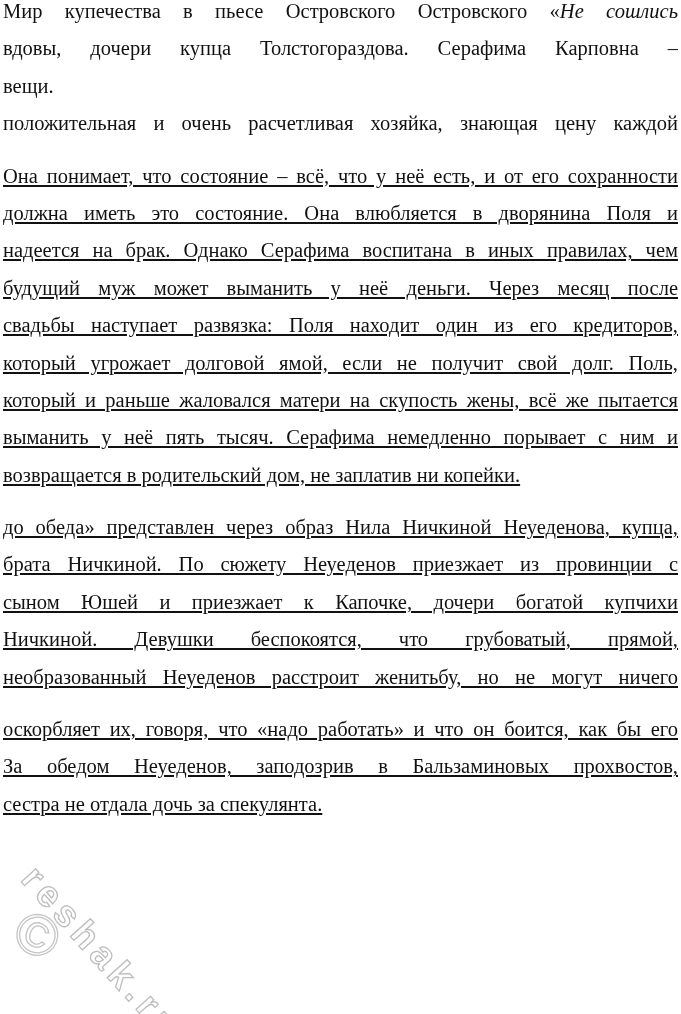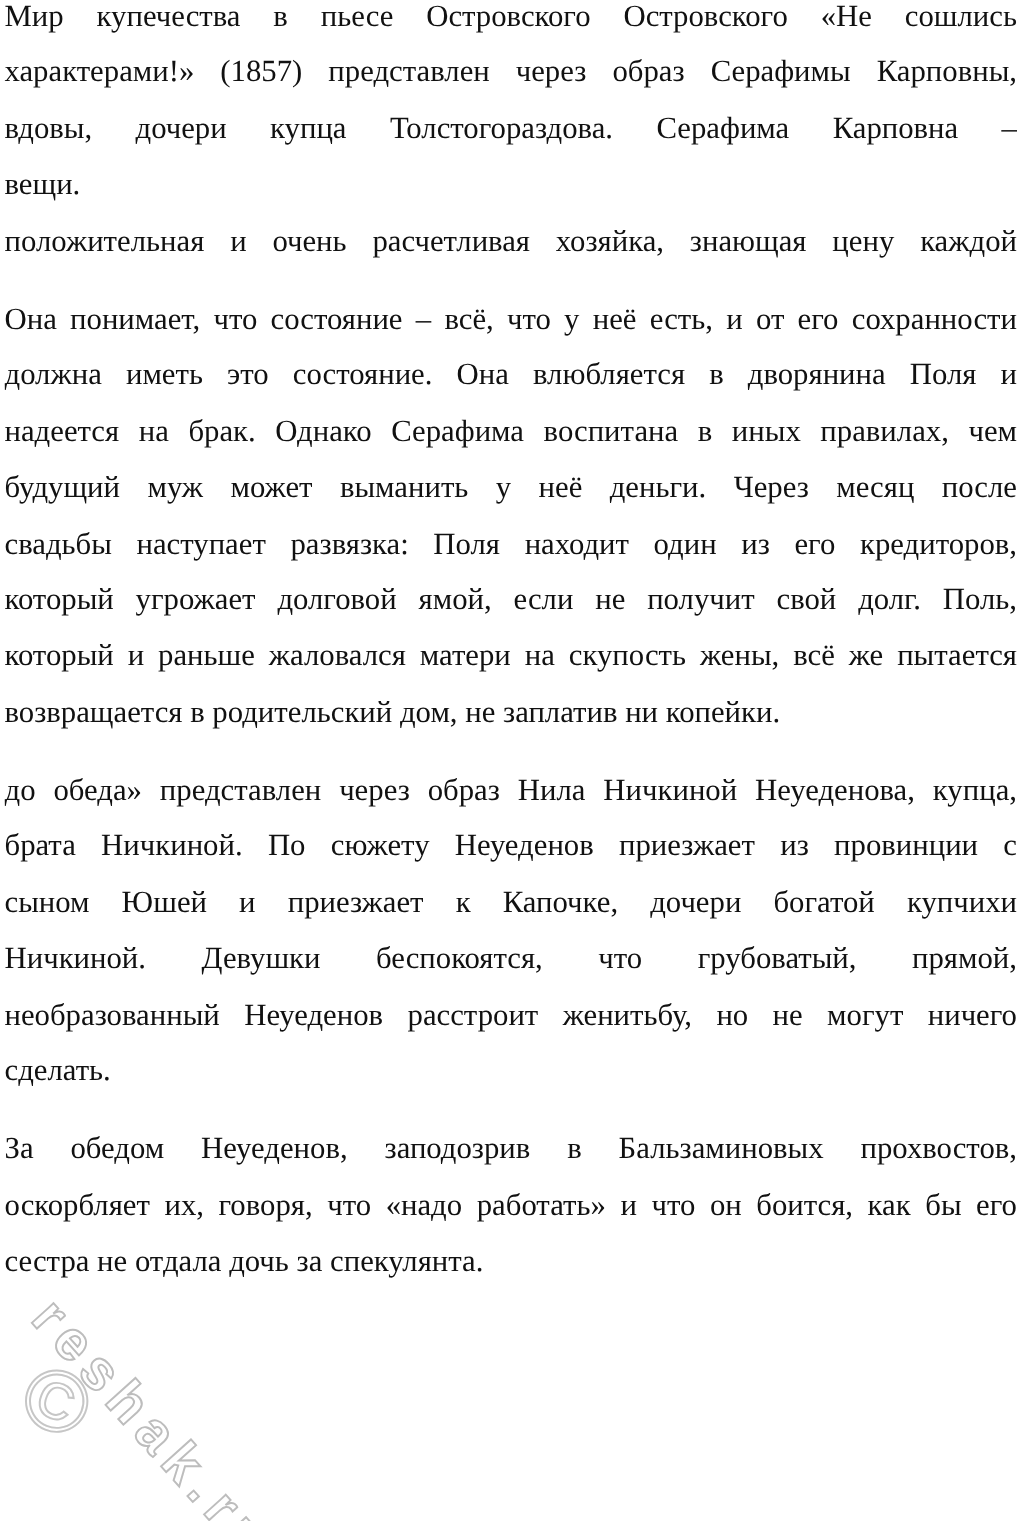--- a/index.html
+++ b/index.html
@@ -19,34 +19,36 @@
     position: relative;
     padding: 0 3px;
     margin-top: -7px;
     z-index: 1;
   }
   .paragraph {
     margin: 0 0 0 0;
   }
   .paragraph + .paragraph {
     margin-top: 15px;
+    text-decoration: underline;
   }
   .line {
     font-size: 20.5px;
     line-height: 37.4px;
     height: 37.4px;
     overflow: hidden;
     text-align: justify;
     text-align-last: justify;
     white-space: normal;
   }
   .line.last {
     text-align-last: left;
   }
   .italic {
+    font-style: italic;
   }
   
   .watermark {
     position: absolute;
     left: 0; top: 0;
     width: 681px; height: 1014px;
     pointer-events: none;
     z-index: 2;
   }
   .wm-text {
@@ -73,46 +75,45 @@
     color: transparent;
     -webkit-text-stroke: 1.3px #c6c6c6;
   }
 </style>
 </head>
 <body>
 
 <main class="page">
     <div class="paragraph">
       <div class="line"><span>Мир купечества в пьесе Островского Островского «</span><span class="italic">Не сошлись</span></div>
-      <div class="line"><span class="italic">характерами</span><span>!» (1857) представлен через образ Серафимы Карповны,</span></div>
       <div class="line"><span>вдовы, дочери купца Толстогораздова. Серафима Карповна –</span></div>
       <div class="line last"><span>вещи.</span></div>
       <div class="line"><span>положительная и очень расчетливая хозяйка, знающая цену каждой</span></div>
     </div>
     <div class="paragraph">
       <div class="line"><span>Она понимает, что состояние – всё, что у неё есть, и от его сохранности</span></div>
       <div class="line"><span>должна иметь это состояние. Она влюбляется в дворянина Поля и</span></div>
       <div class="line"><span>надеется на брак. Однако Серафима воспитана в иных правилах, чем</span></div>
       <div class="line"><span>будущий муж может выманить у неё деньги. Через месяц после</span></div>
       <div class="line"><span>свадьбы наступает развязка: Поля находит один из его кредиторов,</span></div>
       <div class="line"><span>который угрожает долговой ямой, если не получит свой долг. Поль,</span></div>
       <div class="line"><span>который и раньше жаловался матери на скупость жены, всё же пытается</span></div>
+      <div class="line"><span>выманить у неё пять тысяч. Серафима немедленно порывает с ним и</span></div>
       <div class="line last"><span>возвращается в родительский дом, не заплатив ни копейки.</span></div>
     </div>
     <div class="paragraph">
       <div class="line"><span>до обеда» представлен через образ Нила Ничкиной Неуеденова, купца,</span></div>
       <div class="line"><span>брата Ничкиной. По сюжету Неуеденов приезжает из провинции с</span></div>
       <div class="line"><span>сыном Юшей и приезжает к Капочке, дочери богатой купчихи</span></div>
       <div class="line"><span>Ничкиной. Девушки беспокоятся, что грубоватый, прямой,</span></div>
       <div class="line"><span>необразованный Неуеденов расстроит женитьбу, но не могут ничего</span></div>
-      <div class="line last"><span>сделать.</span></div>
     </div>
     <div class="paragraph">
+      <div class="line"><span>оскорбляет их, говоря, что «надо работать» и что он боится, как бы его</span></div>
       <div class="line"><span>За обедом Неуеденов, заподозрив в Бальзаминовых прохвостов,</span></div>
-      <div class="line"><span>оскорбляет их, говоря, что «надо работать» и что он боится, как бы его</span></div>
       <div class="line last"><span>сестра не отдала дочь за спекулянта.</span></div>
     </div>
   </main>
 
 <div class="watermark">
   <span class="wm-copy">©</span>
   <span class="wm-text">reshak.ru</span>
 </div>
 
 </body></html>

